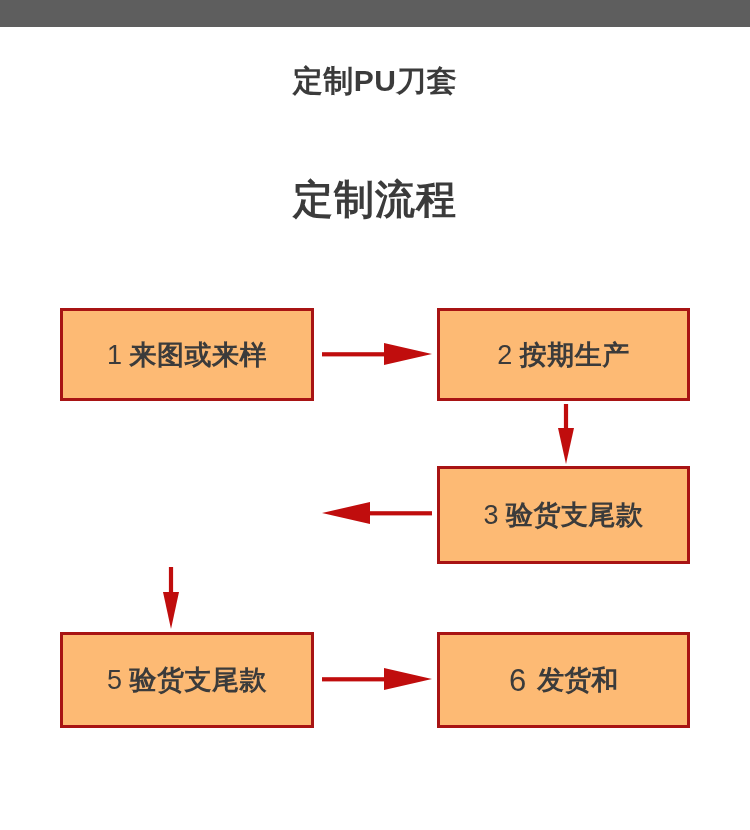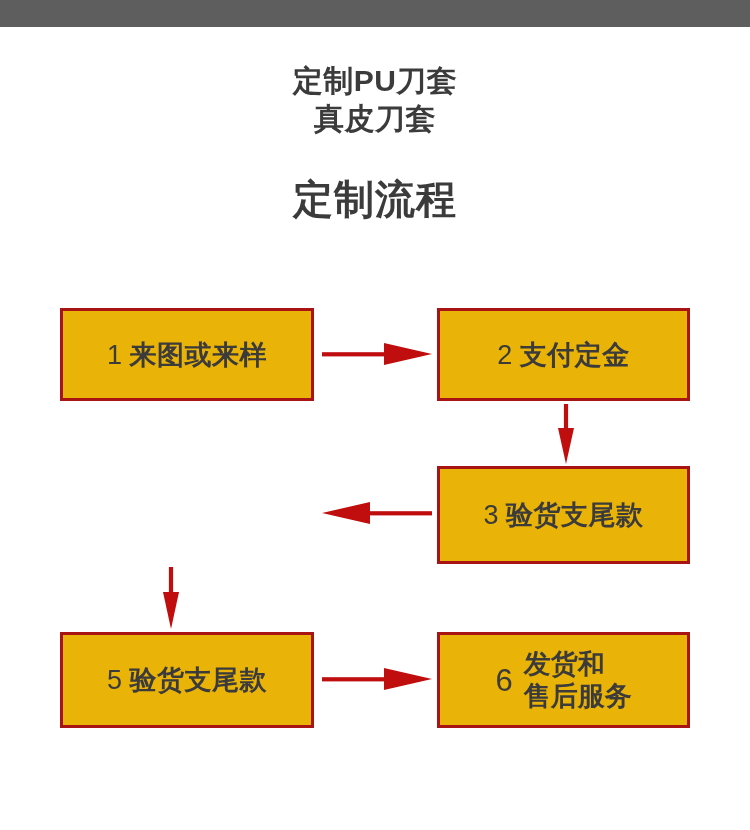--- a/index.html
+++ b/index.html
@@ -59,21 +59,21 @@
     font-weight: bold;
     color: #3b3b3b;
     letter-spacing: 1px;
   }
 
   
   .flow-box {
     position: absolute;
     box-sizing: border-box;
     border: 3px solid #a81414;
-    background: #eab308;
+    background: #fdba74;
     display: flex;
     align-items: center;
     justify-content: center;
   }
   .box-text {
     font-size: 27px;
     line-height: 34px;
     font-weight: bold;
     color: #3b3b3b;
     white-space: nowrap;
@@ -126,55 +126,53 @@
 </style>
 </head>
 <body>
 
 <div id="page">
 
   <div class="top-bar"></div>
 
   <div class="header">
     <div class="subtitle-line">定制PU刀套</div>
-    <div class="subtitle-line">真皮刀套</div>
   </div>
 
   <div class="main-title">定制流程</div>
 
   <div class="flow-box" id="box-1">
     <div class="box-text">
       <span class="num">1</span><span>来图或来样</span>
     </div>
   </div>
 
   <div class="flow-box" id="box-2">
     <div class="box-text">
-      <span class="num">2</span><span>支付定金</span>
+      <span class="num">2</span><span>按期生产</span>
     </div>
   </div>
 
   <div class="flow-box" id="box-3">
     <div class="box-text">
       <span class="num">3</span><span>验货支尾款</span>
     </div>
   </div>
 
 
   <div class="flow-box" id="box-5">
     <div class="box-text">
       <span class="num">5</span><span>验货支尾款</span>
     </div>
   </div>
 
   <div class="flow-box box-split" id="box-6">
     <span class="big-num">6</span>
     <span class="two-lines">
       <span>发货和</span><br>
-      <span>售后服务</span>
     </span>
   </div>
 
   <svg class="arrow" id="arrow-1-2" viewBox="0 0 110 32">
     <rect x="0" y="14.2" width="80" height="4.2" fill="#c00d0d"></rect>
     <polygon points="62,5 110,16 62,27" fill="#c00d0d"></polygon>
   </svg>
 
   <svg class="arrow" id="arrow-2-3" viewBox="0 0 32 60">
     <rect x="13.9" y="0" width="4.2" height="32" fill="#c00d0d"></rect>

